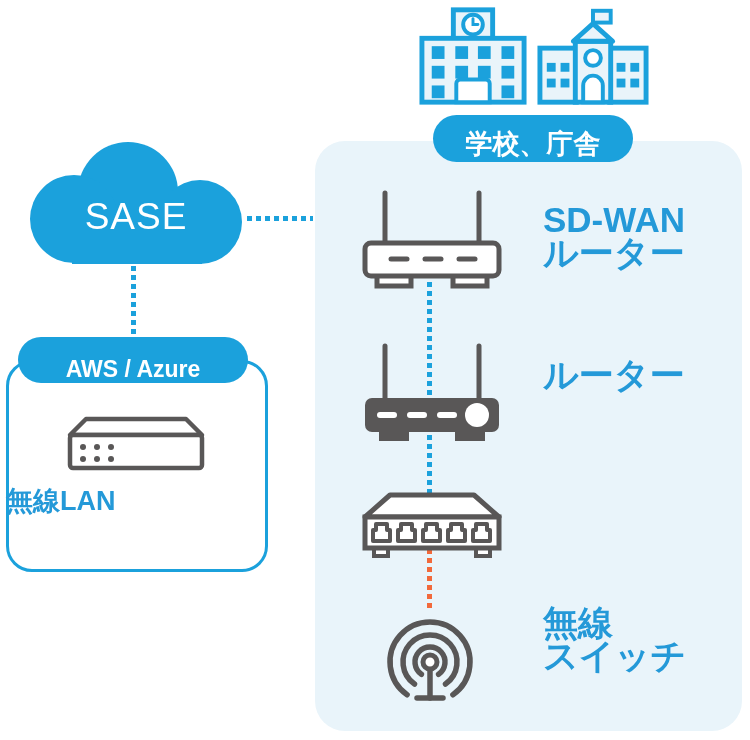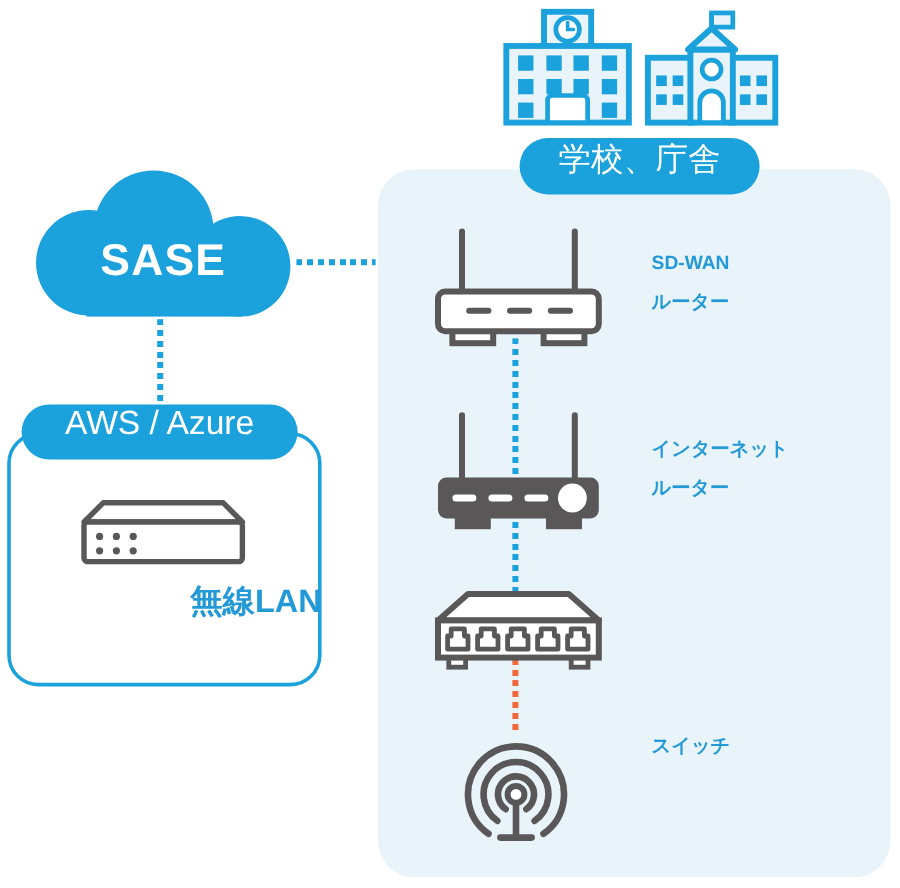--- a/index.html
+++ b/index.html
@@ -9,33 +9,33 @@
     --device_gray:#595757;
     --orange:#f2693b;
     --white:#ffffff;
   }
   *{margin:0;padding:0;box-sizing:border-box;}
   body{background:#fff;font-family:"Liberation Sans","DejaVu Sans",sans-serif;}
   .stage{position:relative;width:750px;height:740px;overflow:hidden;background:#fff;}
   .panel{position:absolute;left:315px;top:141px;width:427px;height:590px;
          background:var(--panel_bg);border-radius:30px;z-index:0;}
   .pill{position:absolute;background:var(--brand_blue);border-radius:24px;
-        color:var(--white);font-weight:normal;display:flex;align-items:flex-start;
+        color:var(--white);font-weight:bold;display:flex;align-items:flex-end;
         justify-content:center;z-index:3;}
   .site-pill{left:433px;top:115px;width:200px;height:47px;font-size:27px;}
-  .aws-pill{left:18px;top:337px;width:230px;height:46px;font-size:28px;border-radius:23px;}
+  .aws-pill{left:18px;top:337px;width:230px;height:46px;font-size:23px;border-radius:23px;}
   .aws-box{position:absolute;left:6px;top:360px;width:262px;height:212px;
            background:var(--white);border:3px solid var(--brand_blue);
            border-radius:26px;z-index:1;}
   .cloud-label{position:absolute;left:28px;top:196px;width:216px;text-align:center;
-               color:var(--white);font-weight:bold;font-size:37px;z-index:2;letter-spacing:1px;}
+               color:var(--white);font-weight:normal;font-size:37px;z-index:2;letter-spacing:1px;}
   .device-label{position:absolute;left:543px;color:var(--label_blue);font-weight:bold;
-                font-size:16px;line-height:33px;z-index:2;}
+                font-size:35px;line-height:33px;z-index:2;}
   .device-label span{display:block;}
-  .controller-label{position:absolute;left:6px;top:484px;width:262px;text-align:right;
+  .controller-label{position:absolute;left:6px;top:484px;width:262px;text-align:left;
                     color:var(--label_blue);font-weight:bold;font-size:27px;
                     line-height:34px;z-index:2;}
   .controller-label span{display:block;}
   .dots-v{position:absolute;width:5px;z-index:1;}
   .dots-v.blue{background:repeating-linear-gradient(to bottom,var(--brand_blue) 0 5px,transparent 5px 9px);}
   .dots-v.orange{background:repeating-linear-gradient(to bottom,var(--orange) 0 5px,transparent 5px 9px);}
   .dots-h{position:absolute;height:5px;z-index:1;
           background:repeating-linear-gradient(to right,var(--brand_blue) 0 5px,transparent 5px 9px);}
   svg.icon{position:absolute;z-index:2;}
   .stroke-gray{stroke:var(--device_gray);}
@@ -160,21 +160,20 @@
     <rect class="fill-gray" x="93" y="88" width="30" height="12"></rect>
     <rect class="fill-gray" x="3" y="57" width="134" height="34" rx="7"></rect>
     <g stroke="#ffffff" stroke-width="6" stroke-linecap="round">
       <line x1="18" y1="74" x2="32" y2="74"></line>
       <line x1="48" y1="74" x2="62" y2="74"></line>
       <line x1="78" y1="74" x2="92" y2="74"></line>
     </g>
     <circle class="fill-white" cx="115" cy="74" r="12"></circle>
   </svg>
   <div class="device-label" style="top:358px">
-    <span>インターネット</span>
     <span>ルーター</span>
   </div>
 
   <svg class="icon" style="left:362px;top:492px" width="140" height="68" viewBox="0 0 140 68">
     <rect class="fill-white stroke-gray" x="12" y="54" width="14" height="10" stroke-width="4"></rect>
     <rect class="fill-white stroke-gray" x="114" y="54" width="14" height="10" stroke-width="4"></rect>
     <polygon class="fill-white stroke-gray" points="28,3 112,3 137,25 3,25" stroke-width="5" stroke-linejoin="round"></polygon>
     <rect class="fill-white stroke-gray" x="3" y="25" width="134" height="31" stroke-width="5"></rect>
     <g class="fill-white stroke-gray" stroke-width="4" stroke-linejoin="round">
       <path transform="translate(11,31)" d="M0 18 V7 h3 V1 h11 v6 h3 v11 Z"></path>
@@ -189,16 +188,17 @@
     <g class="stroke-gray no-fill" stroke-width="5.5" stroke-linecap="round">
       <path d="M25.1 82.8 A40 40 0 1 1 70.9 82.8"></path>
       <path d="M32.5 72.1 A27 27 0 1 1 63.5 72.1"></path>
       <path d="M39.4 62.3 A15 15 0 1 1 56.6 62.3"></path>
       <line x1="48" y1="58" x2="48" y2="86"></line>
       <line x1="35" y1="86" x2="61" y2="86"></line>
     </g>
     <circle class="fill-white stroke-gray" cx="48" cy="50" r="7" stroke-width="5"></circle>
   </svg>
   <div class="device-label" style="top:606px">
+    <span>無線</span>
     <span>スイッチ</span>
   </div>
 
 </div>
 
 </body></html>

